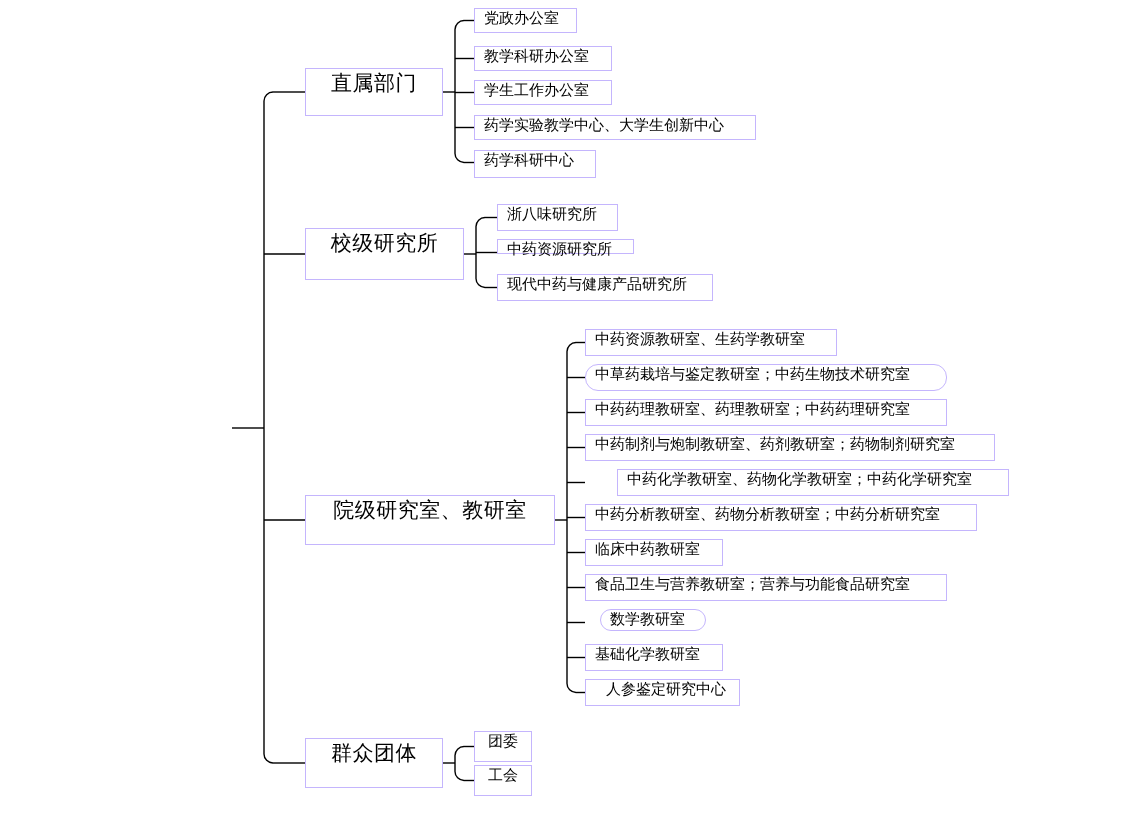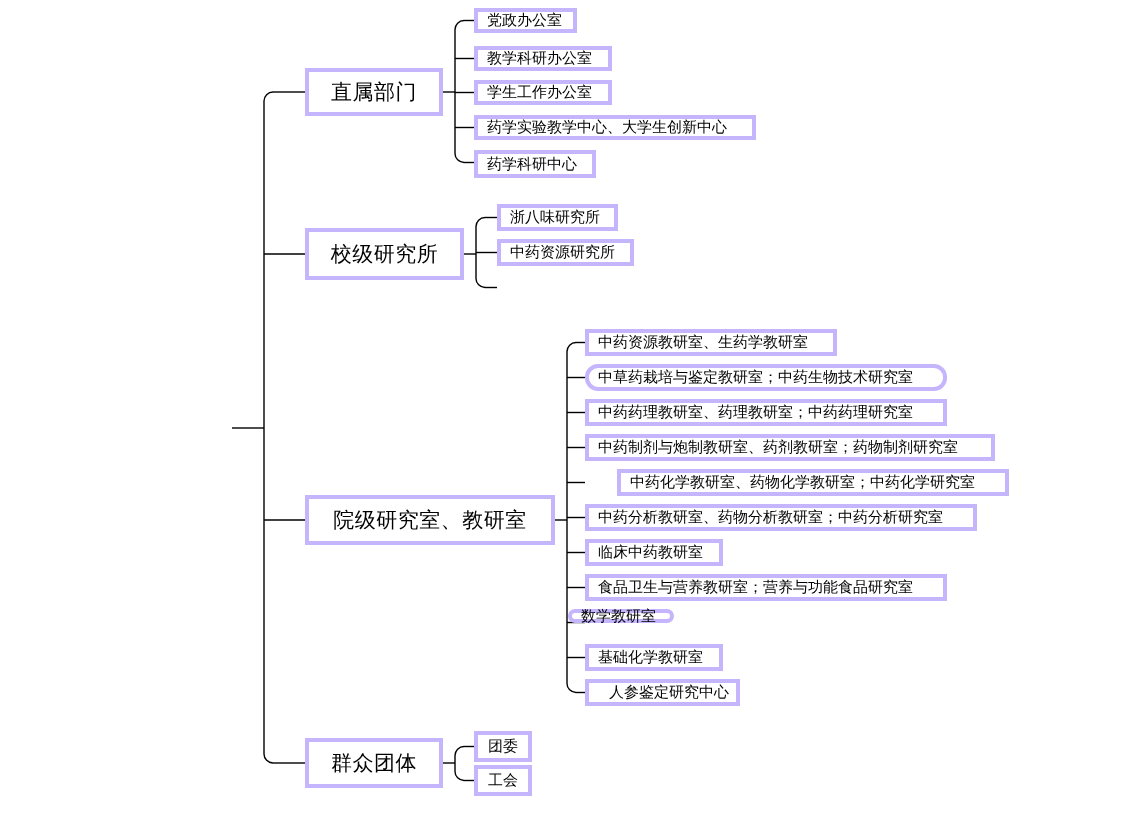--- a/index.html
+++ b/index.html
@@ -20,23 +20,23 @@
     left: 0;
     top: 0;
     width: 1123px;
     height: 817px;
     pointer-events: none;
   }
   .node {
     position: absolute;
     box-sizing: border-box;
     background: #ffffff;
-    border: 4px solid #c4b5fd;
+    border: 1px solid #c4b5fd;
     display: flex;
-    align-items: center;
+    align-items: flex-start;
     color: #000000;
     white-space: nowrap;
   }
   .node-root {
     border-radius: 9px;
     border-width: 1.4px;
     justify-content: center;
     font-size: 27px;
     letter-spacing: 1px;
   }
@@ -114,22 +114,25 @@
     </div>
     <div class="node node-leaf" style="left: 474px; top: 150px; width: 122px; height: 28px;">
       <span>药学科研中心</span>
     </div>
     <div class="node node-branch" style="left: 305px; top: 228px; width: 159px; height: 52px;">
       <span>校级研究所</span>
     </div>
     <div class="node node-leaf" style="left: 497px; top: 204px; width: 121px; height: 27px;">
       <span>浙八味研究所</span>
     </div>
-    <div class="node node-leaf" style="left: 497px; top: 239px; width: 137px; height: 27px; font-family: Liberation Serif, serif;">
+    <div class="node node-leaf" style="left: 497px; top: 239px; width: 137px; height: 15px; font-family: Liberation Serif, serif;">
       <span>中药资源研究所</span>
+    </div>
+    <div class="node node-leaf" style="left: 497px; top: 274px; width: 216px; height: 27px;">
+      <span>现代中药与健康产品研究所</span>
     </div>
     <div class="node node-branch" style="left: 305px; top: 495px; width: 250px; height: 50px;">
       <span>院级研究室、教研室</span>
     </div>
     <div class="node node-leaf" style="left: 585px; top: 329px; width: 252px; height: 27px;">
       <span>中药资源教研室、生药学教研室</span>
     </div>
     <div class="node node-leaf" style="left: 585px; top: 364px; width: 362px; height: 27px; border-radius: 13px;">
       <span>中草药栽培与鉴定教研室；中药生物技术研究室</span>
     </div>
@@ -144,21 +147,21 @@
     </div>
     <div class="node node-leaf" style="left: 585px; top: 504px; width: 392px; height: 27px;">
       <span>中药分析教研室、药物分析教研室；中药分析研究室</span>
     </div>
     <div class="node node-leaf" style="left: 585px; top: 539px; width: 138px; height: 27px;">
       <span>临床中药教研室</span>
     </div>
     <div class="node node-leaf" style="left: 585px; top: 574px; width: 362px; height: 27px;">
       <span>食品卫生与营养教研室；营养与功能食品研究室</span>
     </div>
-    <div class="node node-leaf" style="left: 568px; top: 609px; width: 106px; height: 14px; border-radius: 13px;">
+    <div class="node node-leaf" style="left: 600px; top: 609px; width: 106px; height: 22px; border-radius: 13px;">
       <span>数学教研室</span>
     </div>
     <div class="node node-leaf" style="left: 585px; top: 644px; width: 138px; height: 27px;">
       <span>基础化学教研室</span>
     </div>
     <div class="node node-leaf" style="left: 585px; top: 679px; width: 155px; height: 27px; padding-left: 20px;">
       <span>人参鉴定研究中心</span>
     </div>
     <div class="node node-branch" style="left: 305px; top: 738px; width: 138px; height: 50px;">
       <span>群众团体</span>

